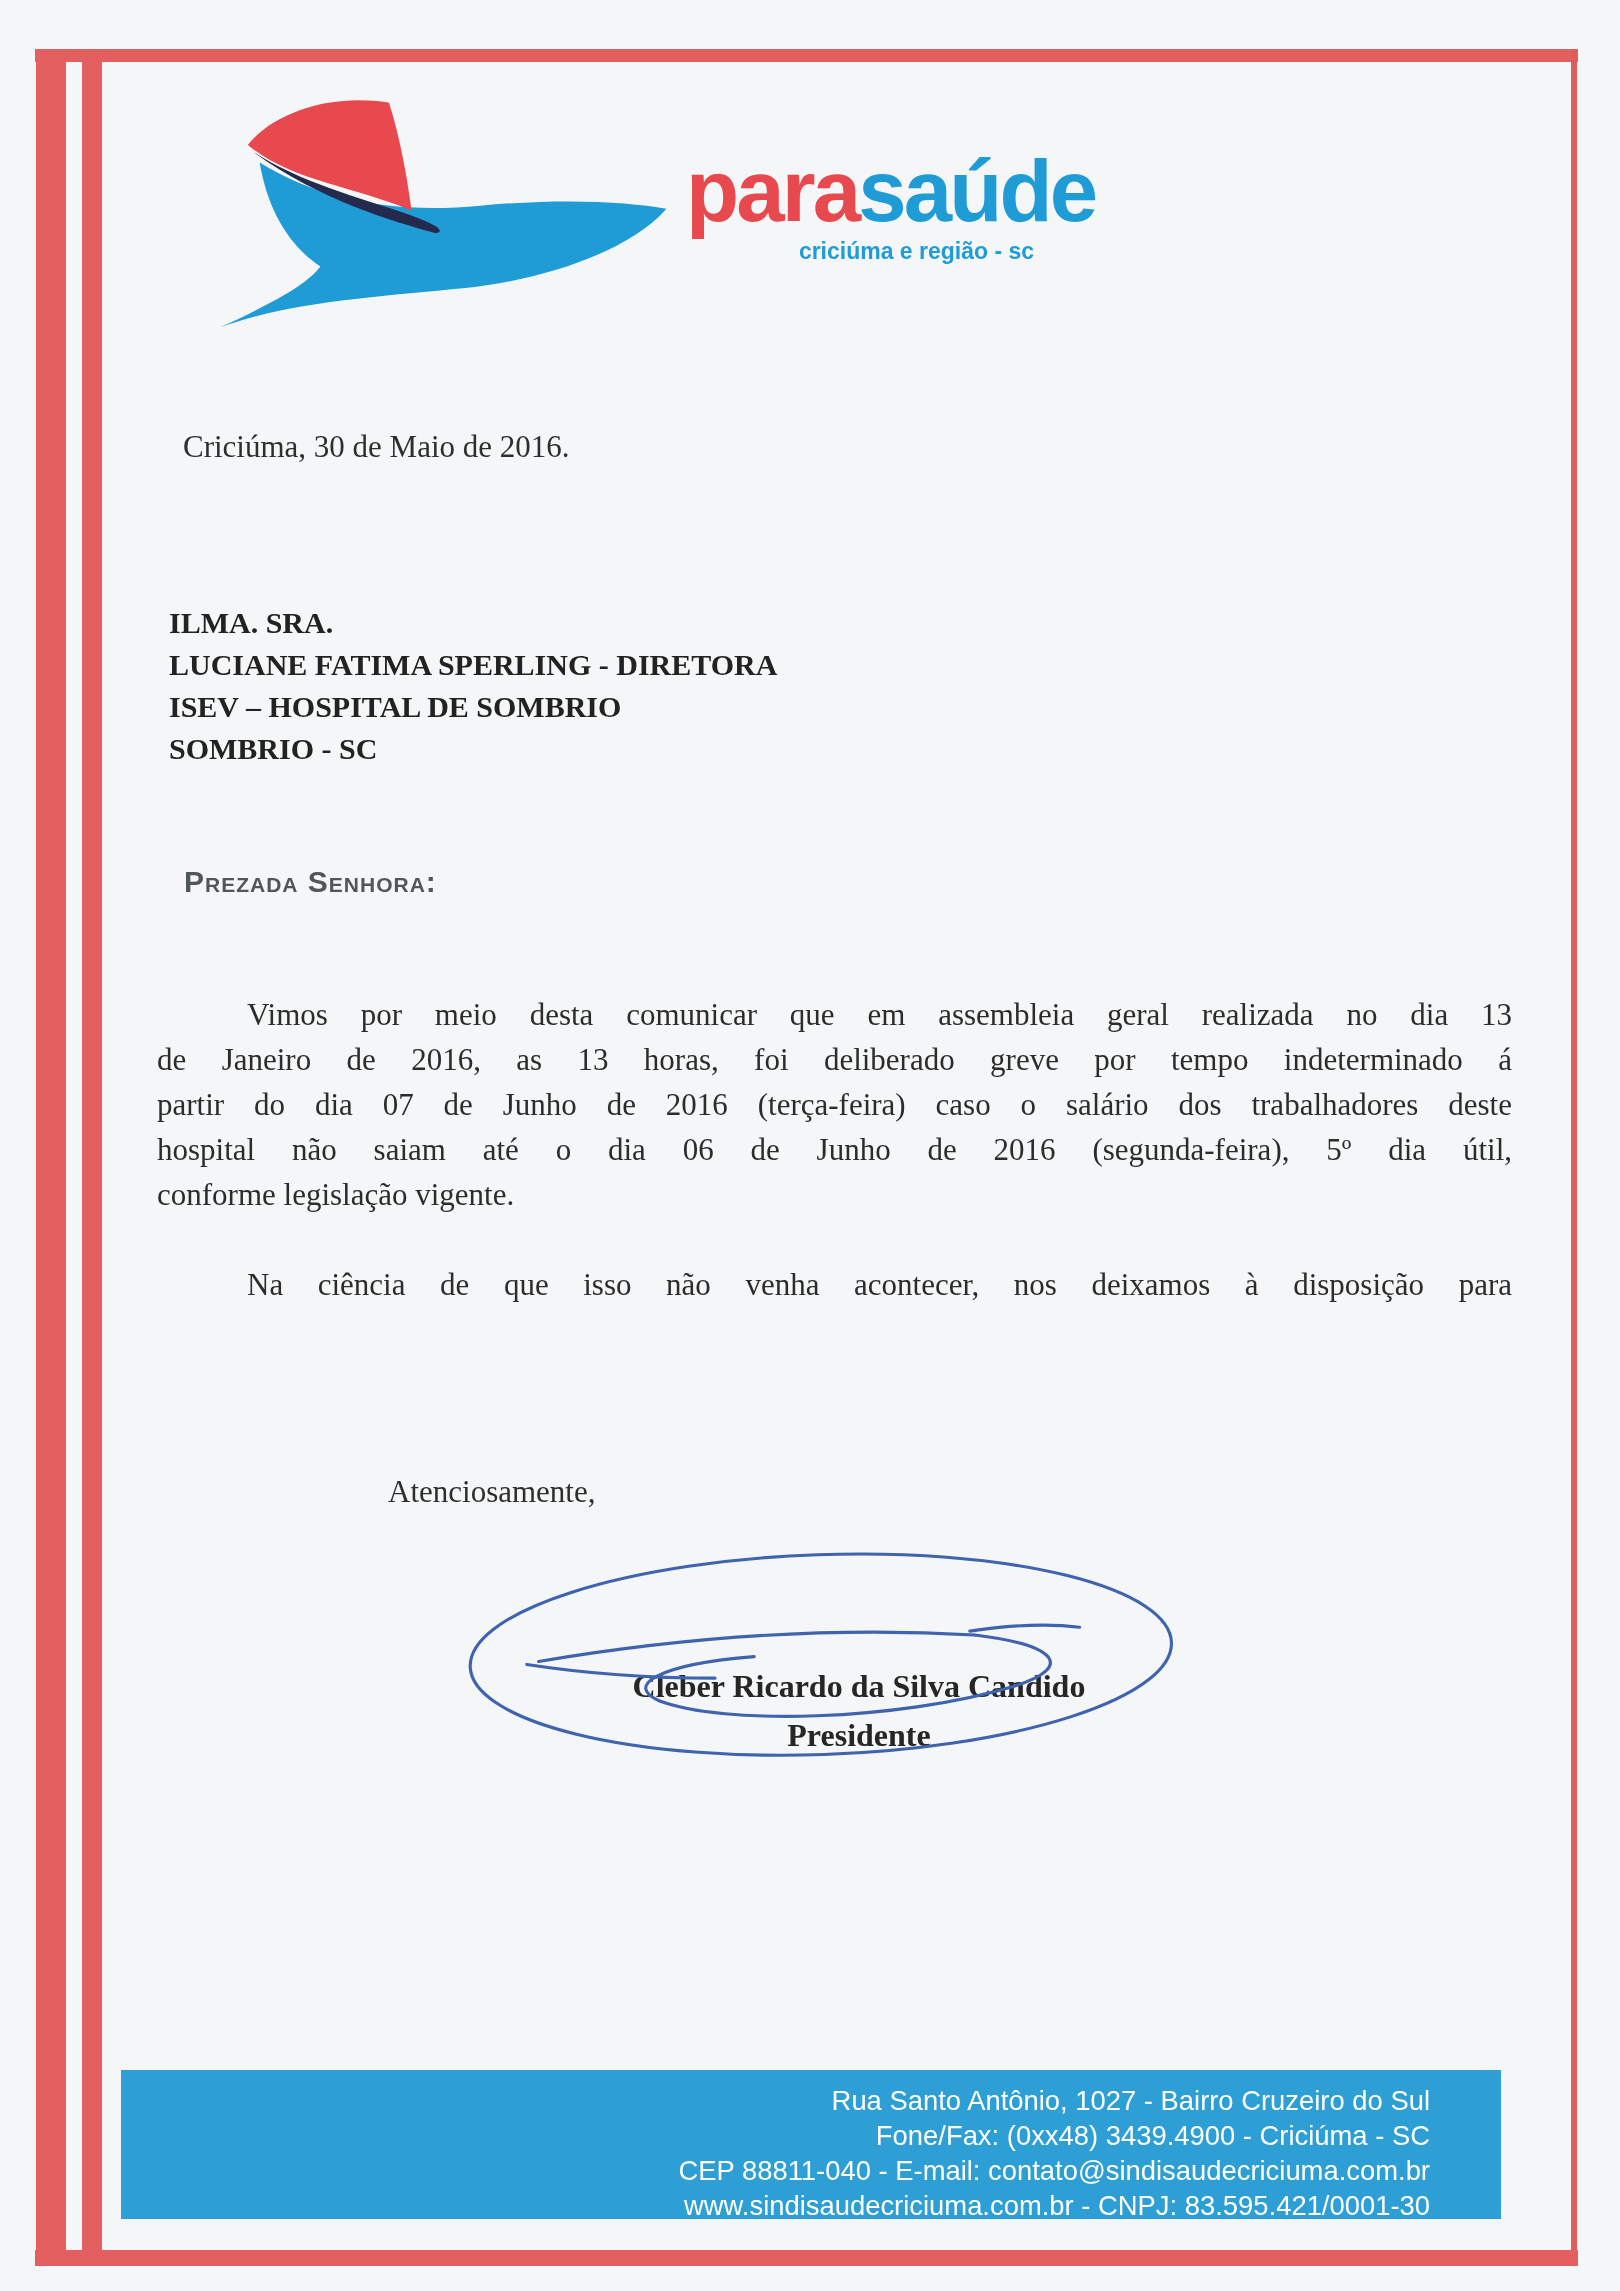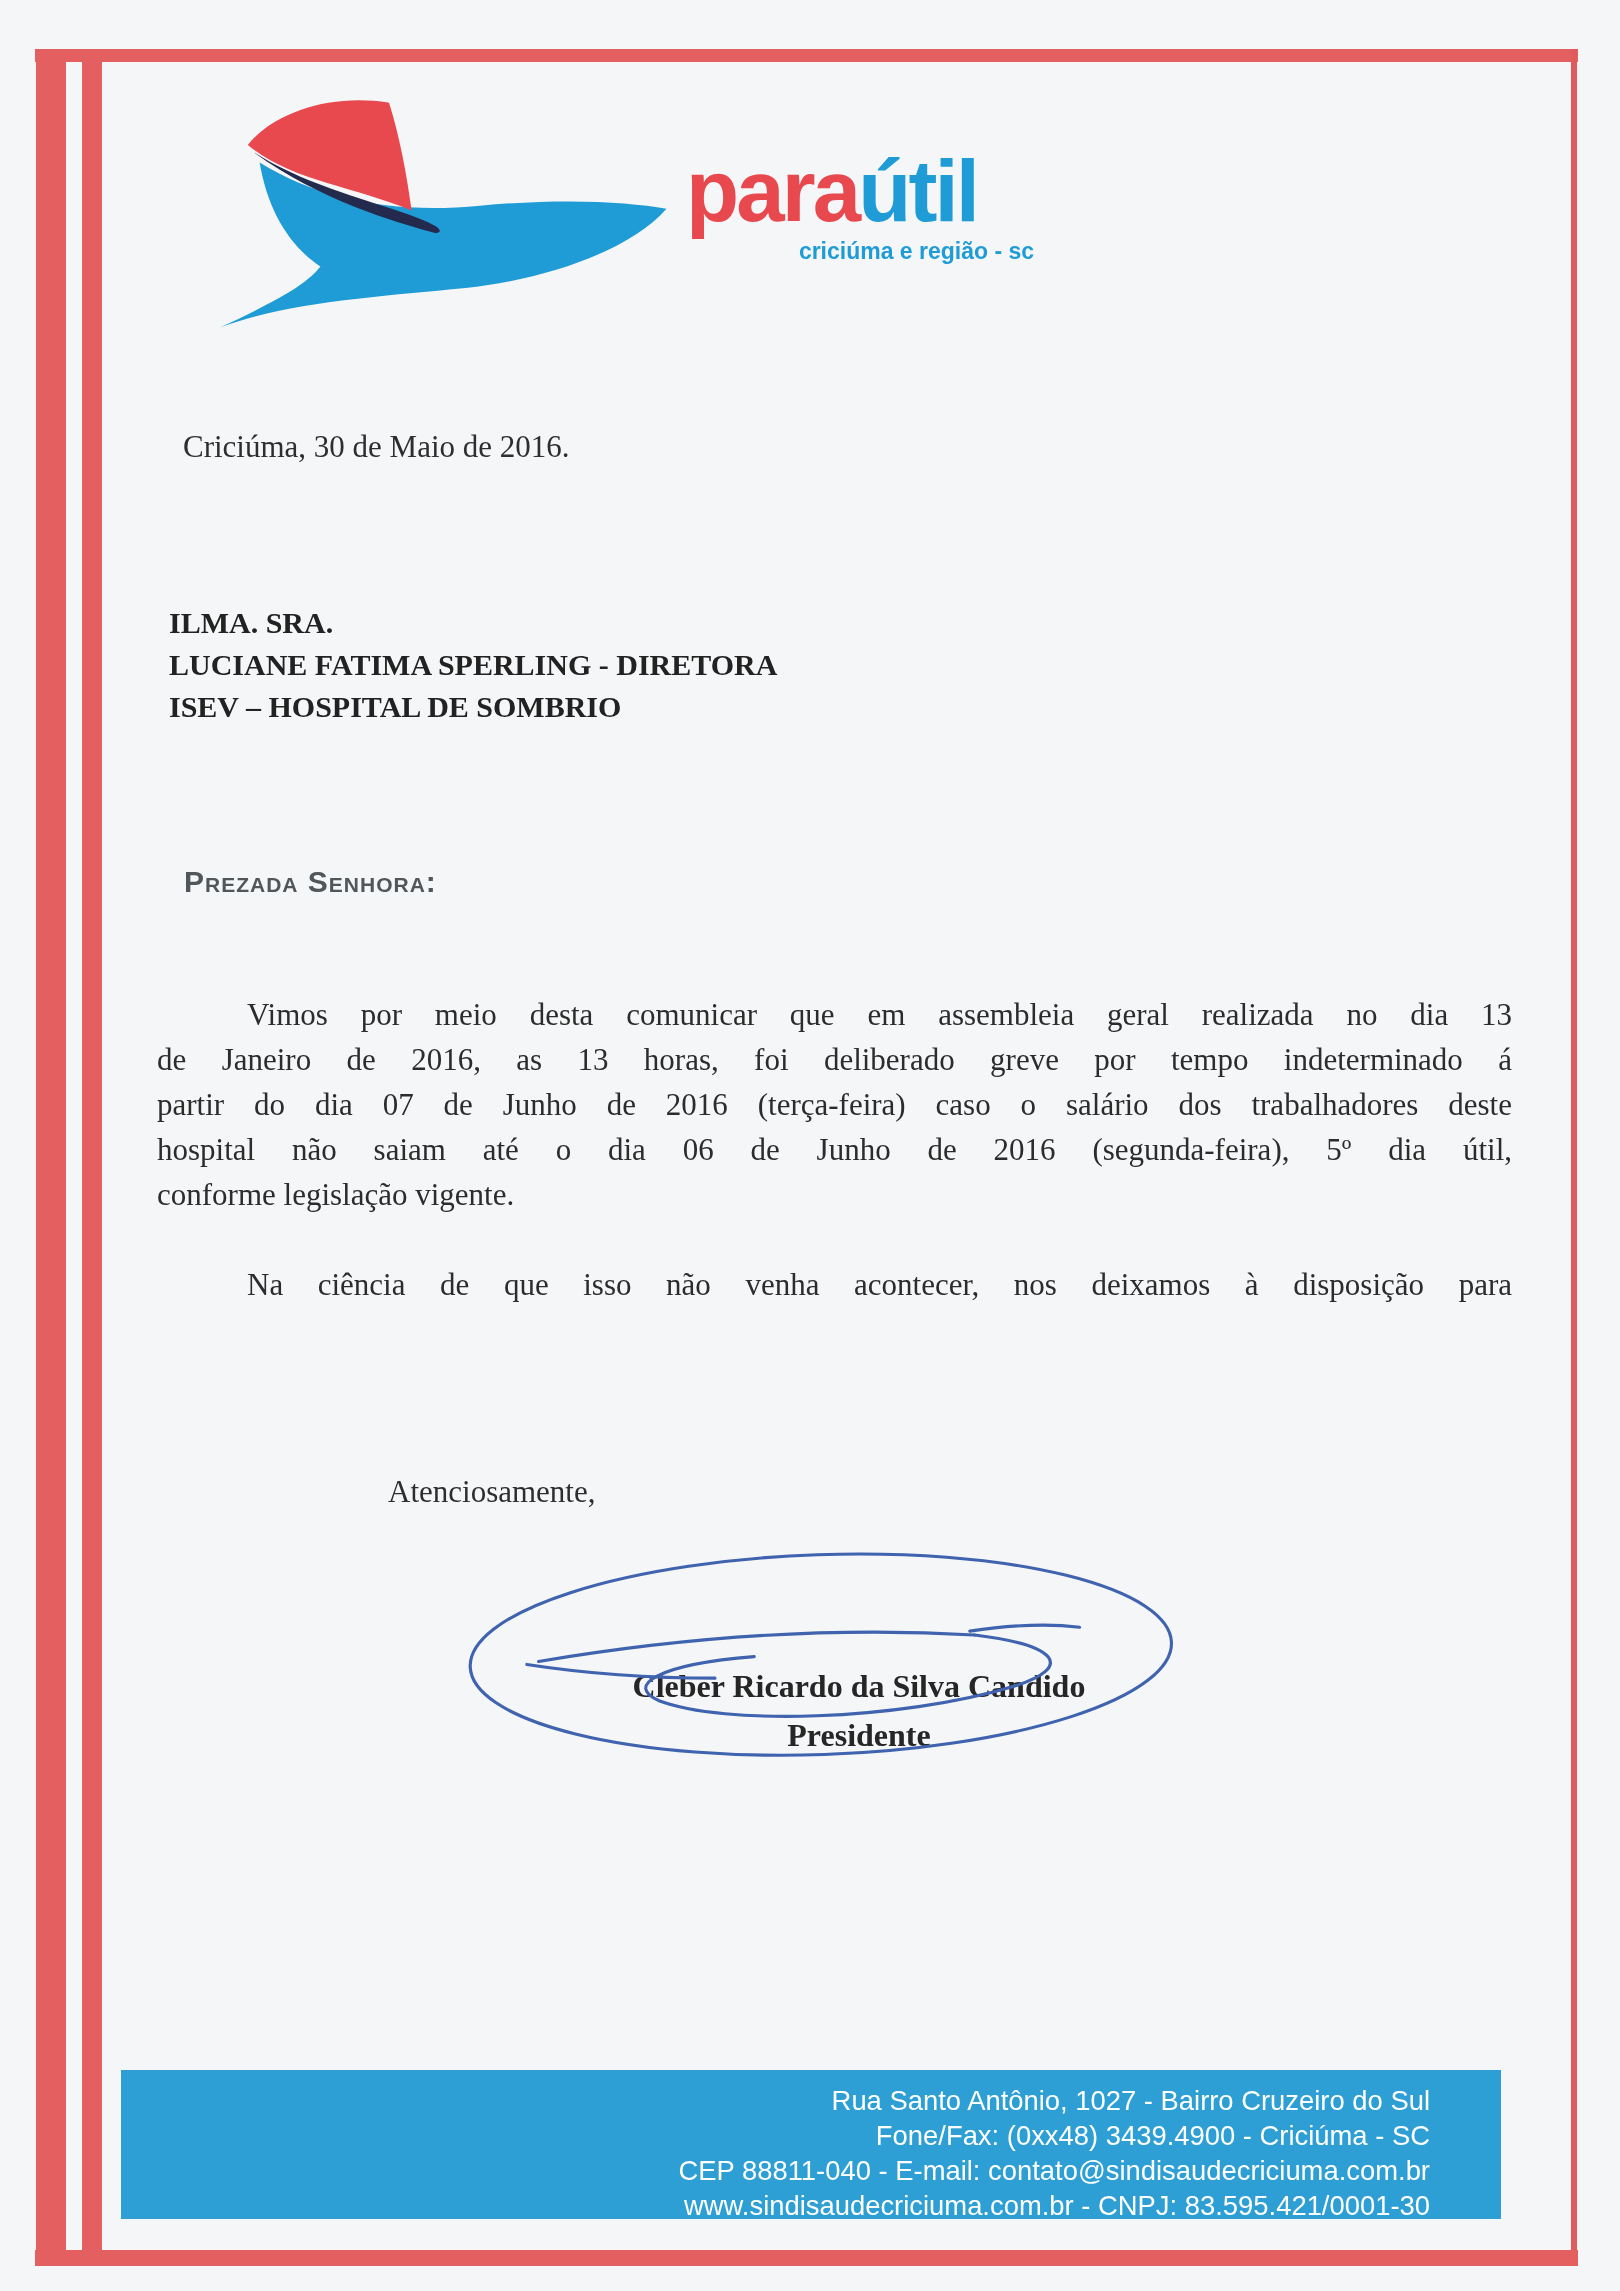--- a/index.html
+++ b/index.html
@@ -99,29 +99,30 @@
              C 300 143, 310 150, 300 152
              C 256 140, 180 118, 112 68 Z" fill="#232a4d"></path>
     <path d="M 252 19
              C 190 12, 135 28, 108 62
              C 150 98, 215 104, 275 129
              C 270 92, 263 54, 252 19 Z" fill="#e8494f"></path>
     <path d="M 252 19
              C 195 10, 140 26, 108 62
              C 146 34, 200 22, 252 19 Z" fill="#e8494f"></path>
   </svg>
-  <div class="wordmark"><span class="wm-red">para</span><span class="wm-blue">útil</span></div>
+  <div class="wordmark"><span class="wm-red">para</span><span class="wm-blue">saúde</span></div>
   <div class="logo-subtitle">criciúma e região - sc</div>
 
   <div class="date-line">Criciúma, 30 de Maio de 2016.</div>
 
   <div class="recipient">
     <div class="line">ILMA. SRA.</div>
     <div class="line">LUCIANE FATIMA SPERLING - DIRETORA</div>
     <div class="line">ISEV – HOSPITAL DE SOMBRIO</div>
+    <div class="line">SOMBRIO - SC</div>
   </div>
 
   <div class="salutation">Prezada Senhora:</div>
 
   <div class="para para1">
     <span class="line just indent">Vimos por meio desta comunicar que em assembleia geral realizada no dia 13</span>
     <span class="line just">de Janeiro de 2016, as 13 horas, foi deliberado greve por tempo indeterminado á</span>
     <span class="line just">partir do dia 07 de Junho de 2016 (terça-feira) caso o salário dos trabalhadores deste</span>
     <span class="line just">hospital não saiam até o dia 06 de Junho de 2016 (segunda-feira), 5º dia útil,</span>
     <span class="line">conforme legislação vigente.</span>

